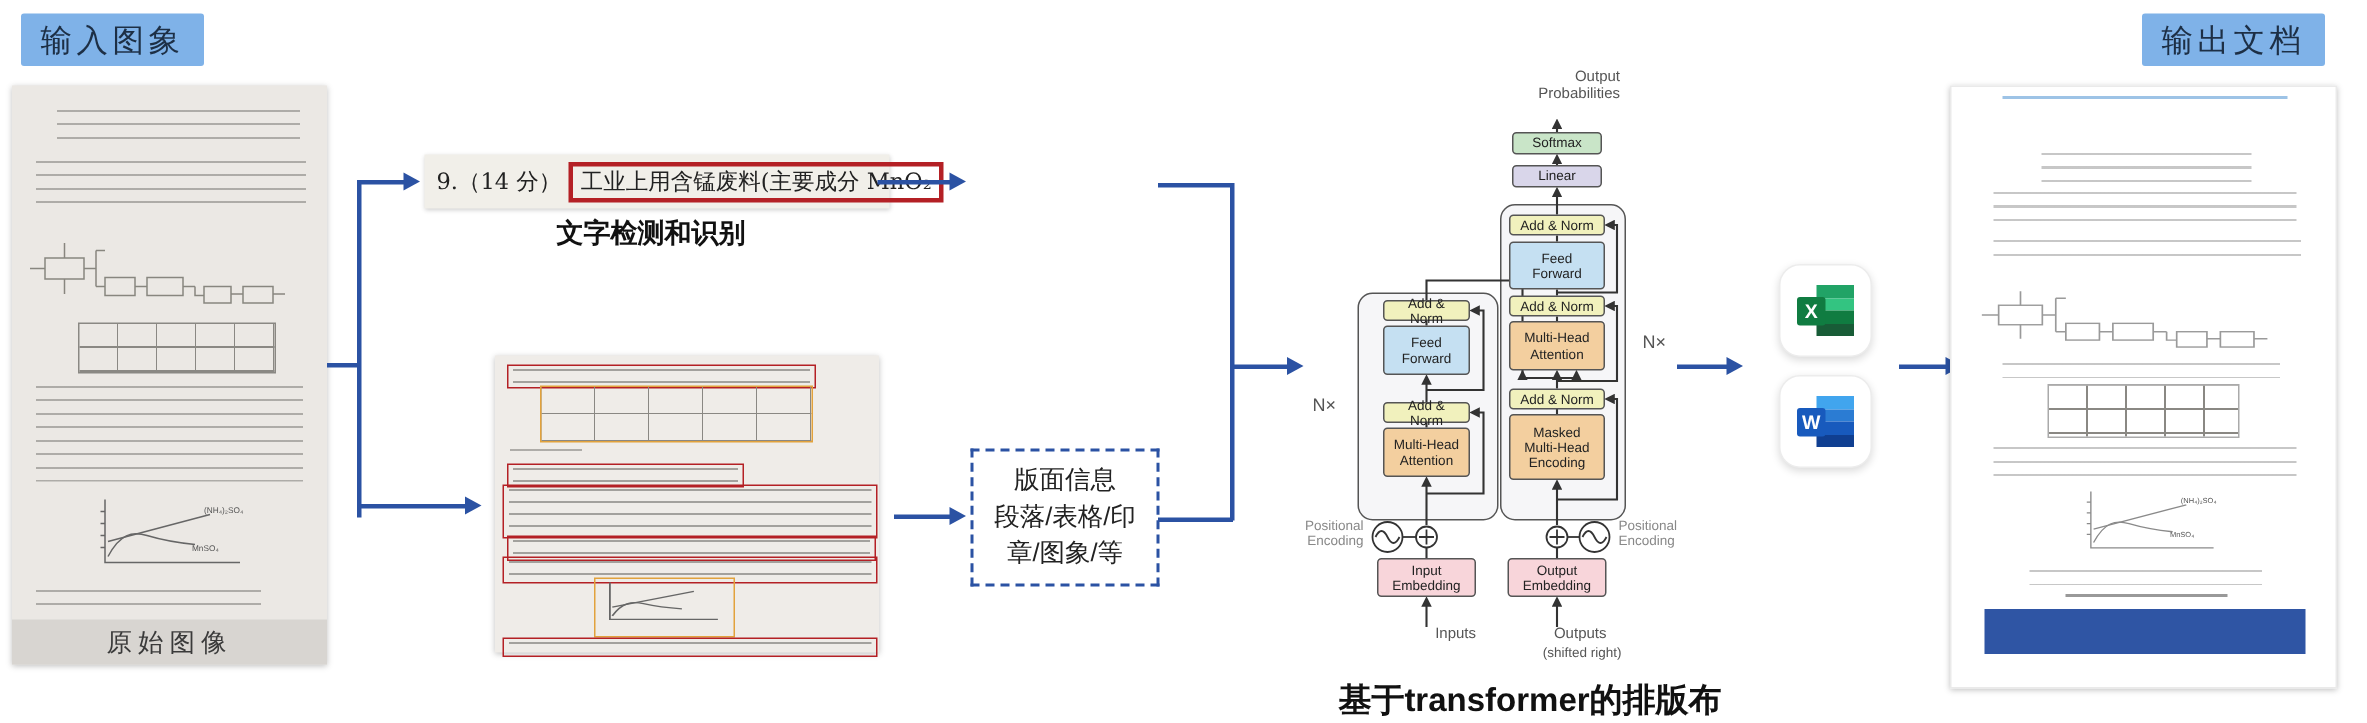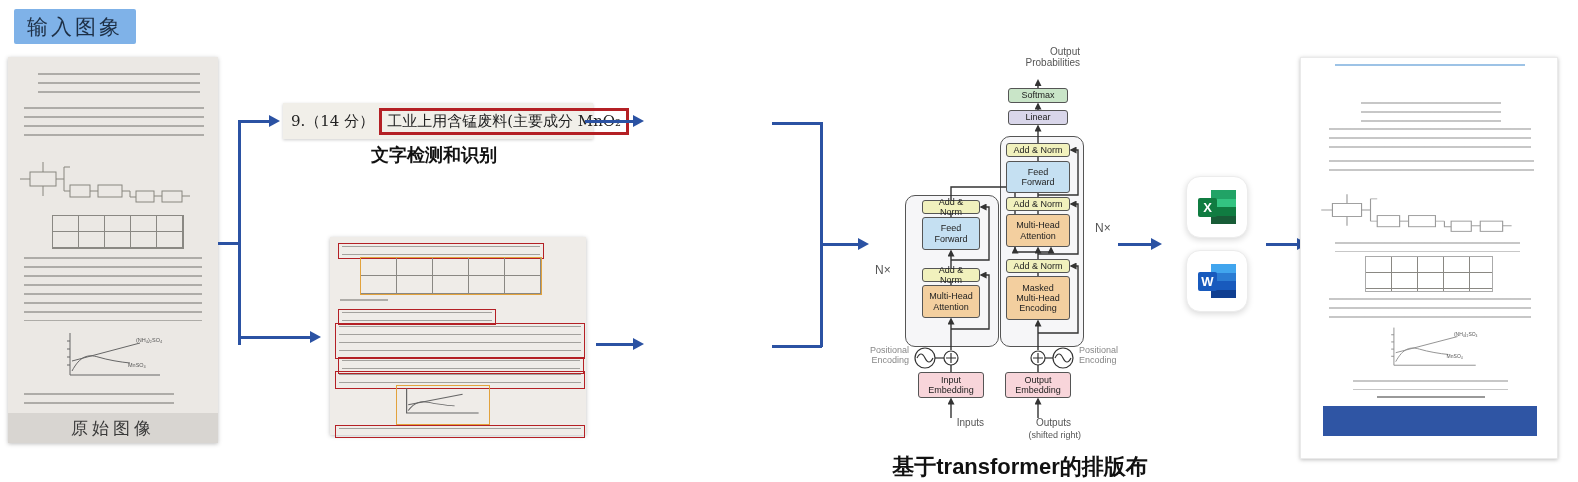--- a/index.html
+++ b/index.html
@@ -64,20 +64,21 @@
   .logo .sq{position:absolute;left:0;top:7.5px;width:19px;height:19px;border-radius:2px;color:#fff;
             font-weight:700;font-size:13px;display:flex;align-items:center;justify-content:center}
   svg text{font-size:5.5px;fill:#555;font-family:"Liberation Sans",sans-serif}
 </style>
 </head>
 <body>
 
 <div class="canvas">
 
   <div class="tag" style="left:14px;top:9px;width:122px;height:35px">输入图象</div>
+  <div class="tag" style="left:1428px;top:9px;width:122px;height:35px">输出文档</div>
 
   <div class="doc paper" style="left:8px;top:57px;width:210px;height:386px">
     <div class="tlines" style="left:30px;top:16px;width:162px;height:26px"></div>
     <div class="tlines" style="left:16px;top:50px;width:180px;height:36px"></div>
     <svg class="abs" style="left:10px;top:94px" width="192" height="56" viewBox="0 0 192 56">
       <g fill="none" stroke="#88867f" stroke-width="1">
         <path d="M2,28 h10"></path>
           <rect x="12" y="21" width="26" height="14"></rect>
         <path d="M25,21 v-10 M25,35 v10 M38,28 h8 M46,16 v24 M46,16 h6 M46,40 h6"></path>
         <rect x="52" y="34" width="20" height="12"></rect>
@@ -125,20 +126,24 @@
         <g fill="none" stroke="#666" stroke-width="1.5">
           <path d="M12,4 V46 H102"></path>
           <path d="M14,32 L82,14"></path>
           <path d="M14,42 C22,27 30,25 40,28 C50,31 62,33 72,34"></path>
         </g>
       </svg>
     </div>
     <div class="rbox rfill" style="left:5px;top:188px;width:242px;height:7px"></div>
   </div>
 
+  <div class="dashed" style="left:647px;top:299px;width:126px;height:92px">
+    <div>版面信息</div>
+    <div style="width:110px">段落/表格/印章/图象/等</div>
+  </div>
 
   <div class="hline" style="left:218px;top:242px;width:22px"></div>
   <div class="vline" style="left:238px;top:120px;height:225px"></div>
   <div class="hline" style="left:240px;top:120px;width:30px"></div>
   <div class="ahead" style="left:269px;top:115px"></div>
   <div class="hline" style="left:240px;top:336px;width:71px"></div>
   <div class="ahead" style="left:310px;top:331px"></div>
   <div class="hline" style="left:585px;top:120px;width:49px"></div>
   <div class="ahead" style="left:633px;top:115px"></div>
   <div class="hline" style="left:596px;top:343px;width:38px"></div>

